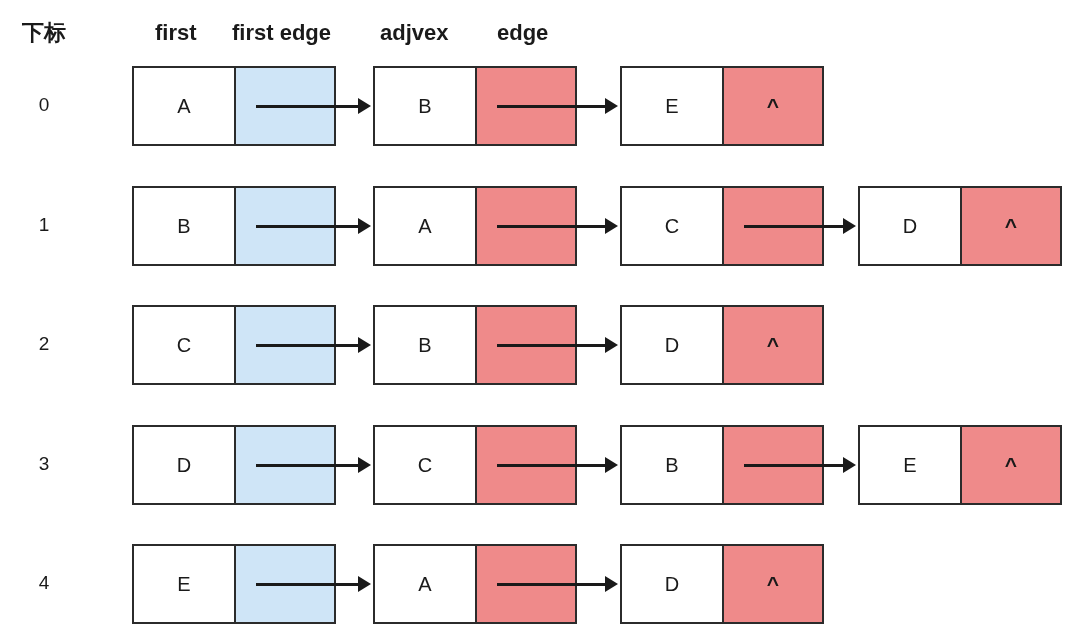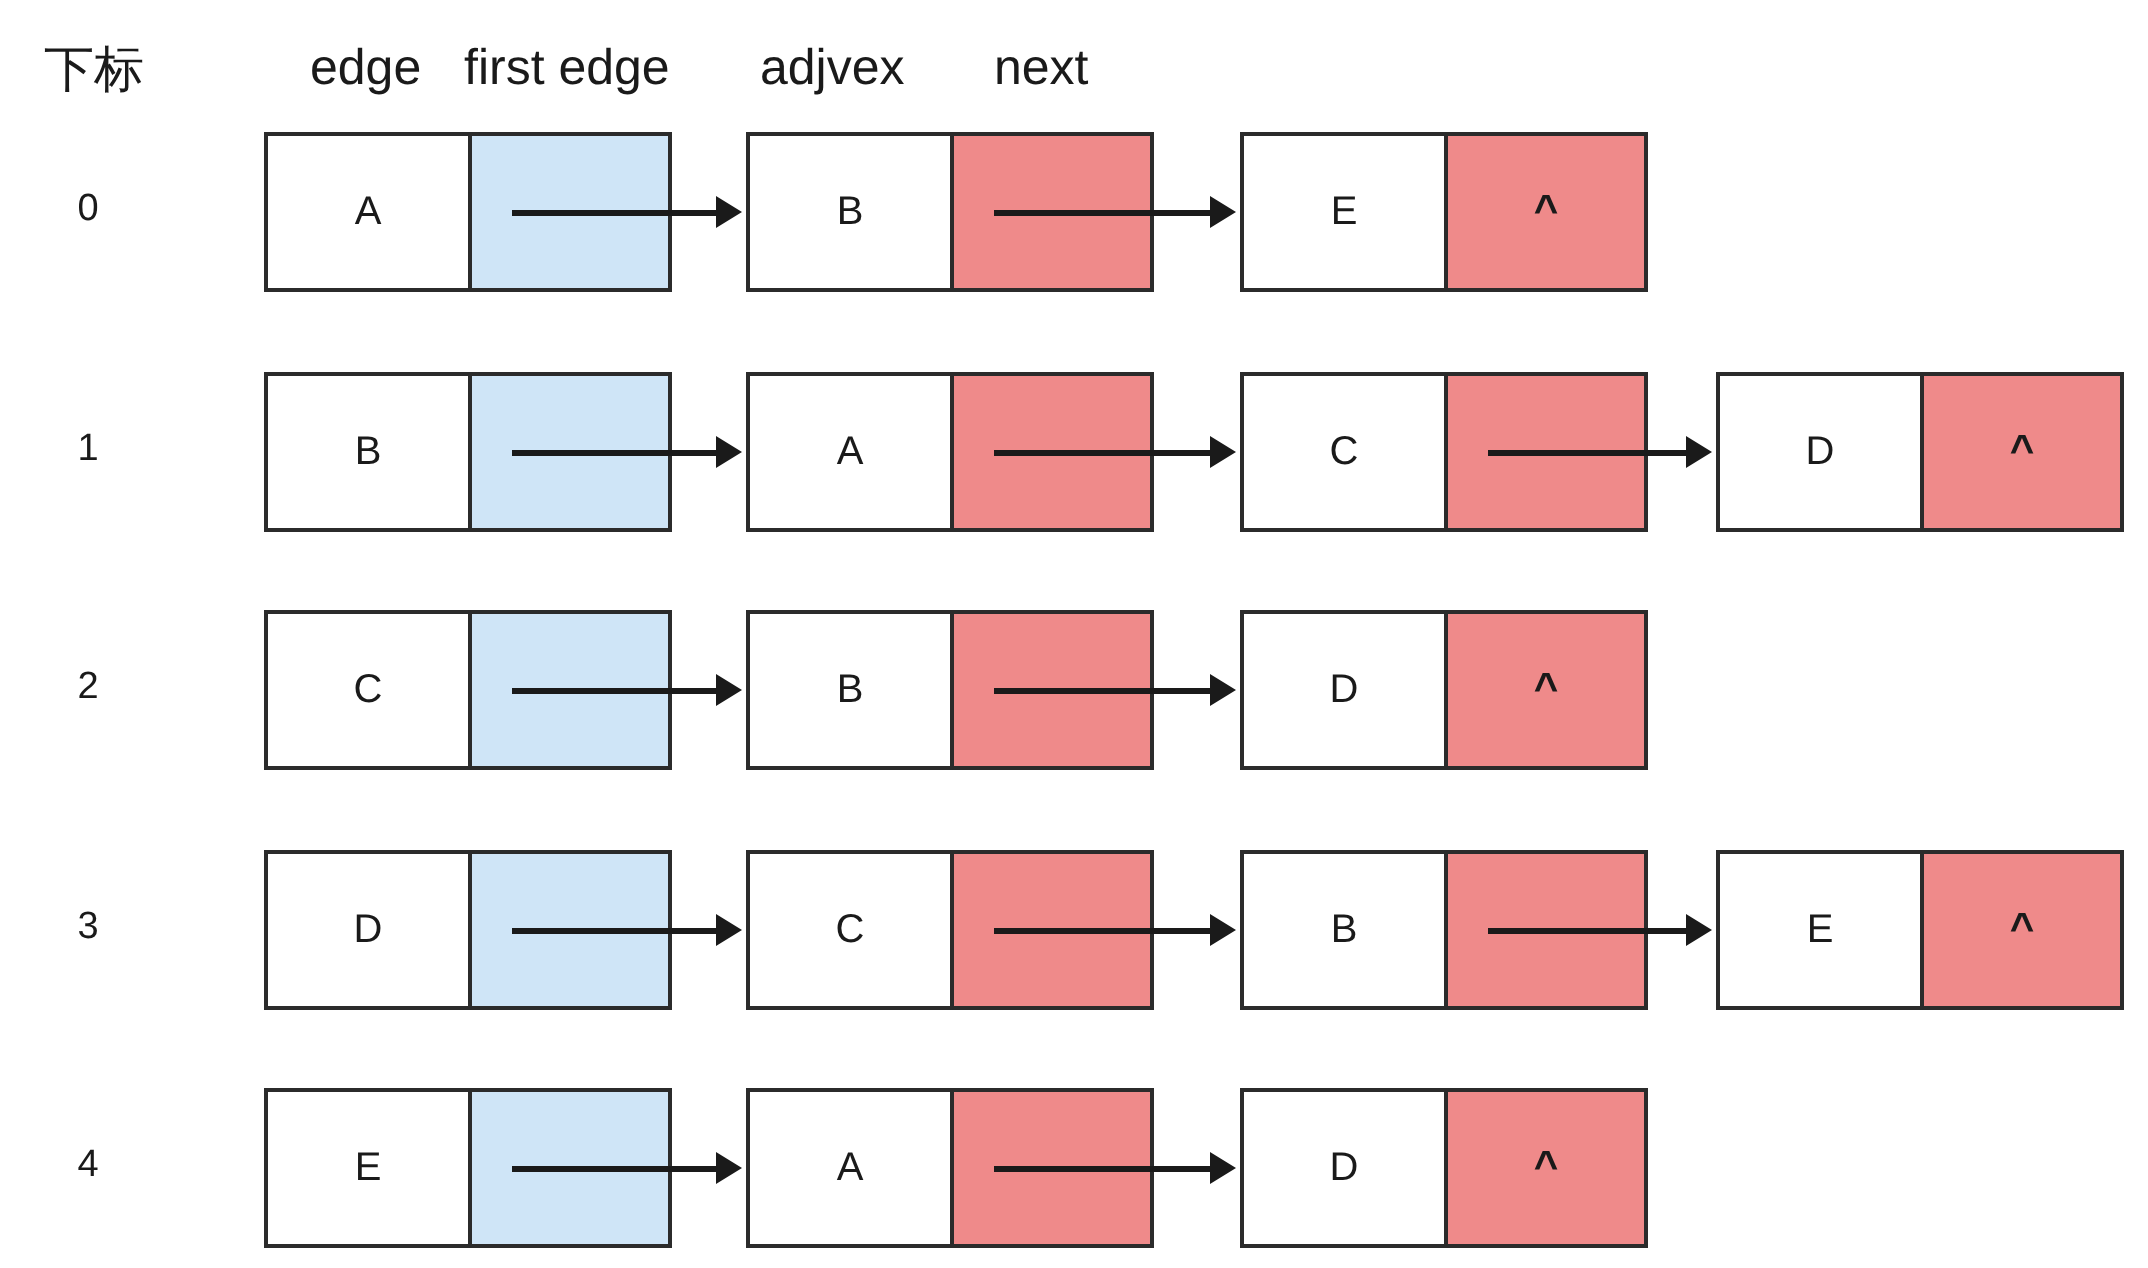--- a/index.html
+++ b/index.html
@@ -16,22 +16,22 @@
     position: relative;
   }
   #canvas {
     position: relative;
     width: 1074px;
     height: 634px;
   }
   
   .hdr {
     position: absolute;
-    font-size: 25px;
-    font-weight: normal;
+    font-size: 22px;
+    font-weight: bold;
     color: #1a1a1a;
     white-space: nowrap;
   }
   
   .idx {
     position: absolute;
     font-size: 19px;
     color: #1a1a1a;
     text-align: center;
     width: 30px;
@@ -68,24 +68,24 @@
     border-top: 8px solid transparent;
     border-bottom: 8px solid transparent;
     border-left: 13px solid #1a1a1a;
   }
 </style>
 </head>
 <body>
 
 <div id="canvas">
     <div class="hdr" style="left: 22px; top: 18px;">下标</div>
-    <div class="hdr" style="left: 155px; top: 20px;">edge</div>
+    <div class="hdr" style="left: 155px; top: 20px;">first</div>
     <div class="hdr" style="left: 232px; top: 20px; text-align: right;">first edge</div>
     <div class="hdr" style="left: 380px; top: 20px;">adjvex</div>
-    <div class="hdr" style="left: 497px; top: 20px;">next</div>
+    <div class="hdr" style="left: 497px; top: 20px;">edge</div>
     <div class="idx" style="left: 29px; top: 94px;">0</div>
     <div class="node" style="left: 132px; top: 66px; width: 204px; height: 80px;">
       <div class="fill-white" style="width: 102px;">
         <span>A</span>
       </div>
       <div class="sep fill-blue" style="width: 102px;"></div>
     </div>
     <div class="node" style="left: 373px; top: 66px; width: 204px; height: 80px;">
       <div class="fill-white" style="width: 102px;">
         <span>B</span>

